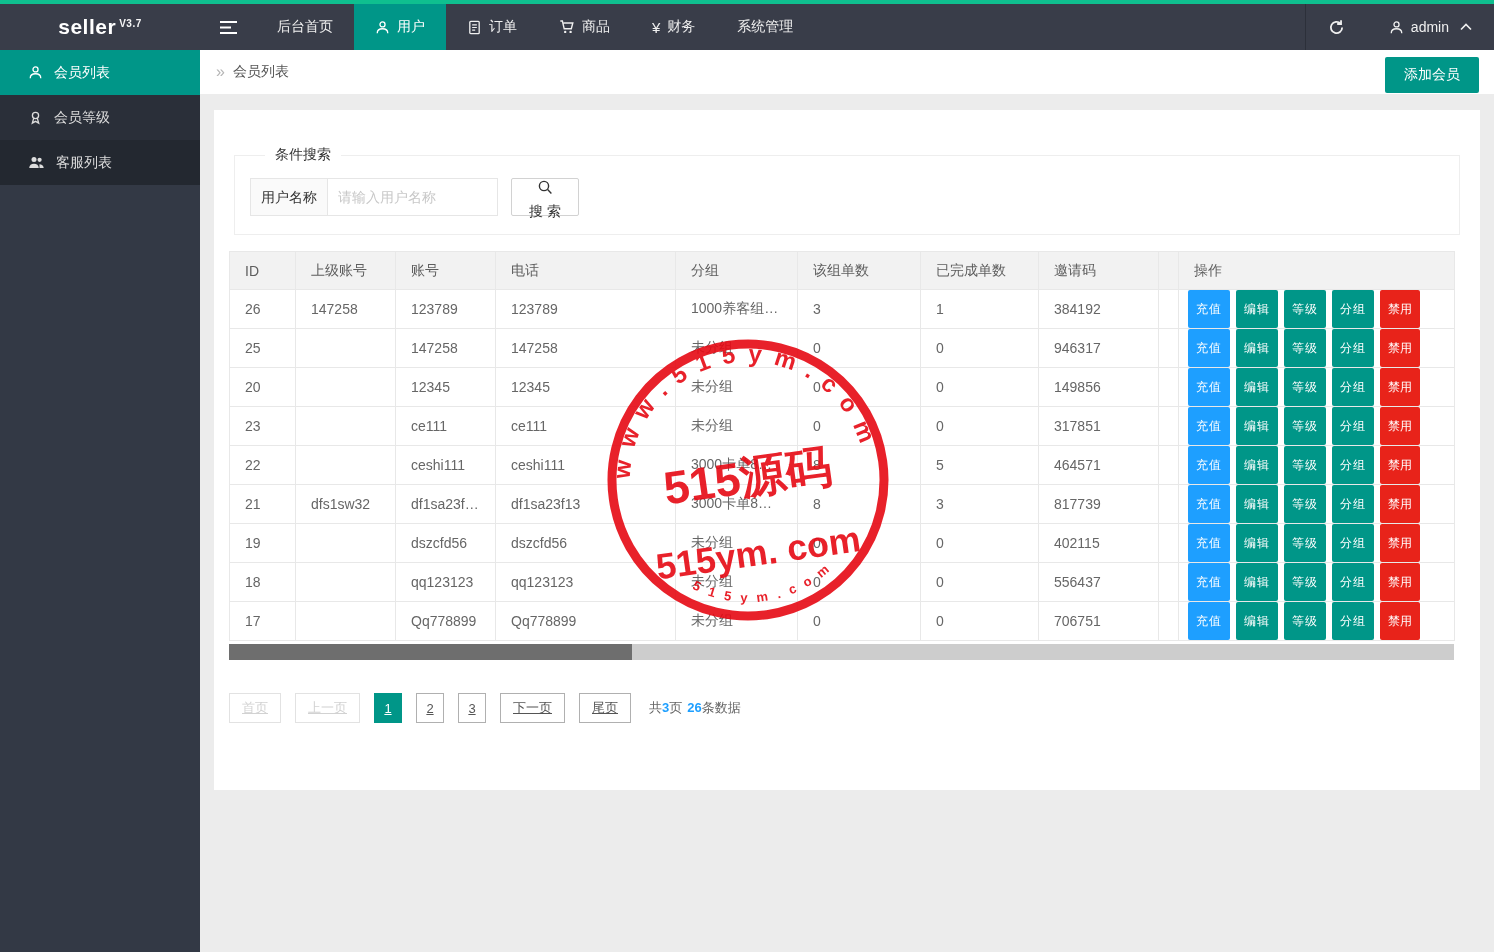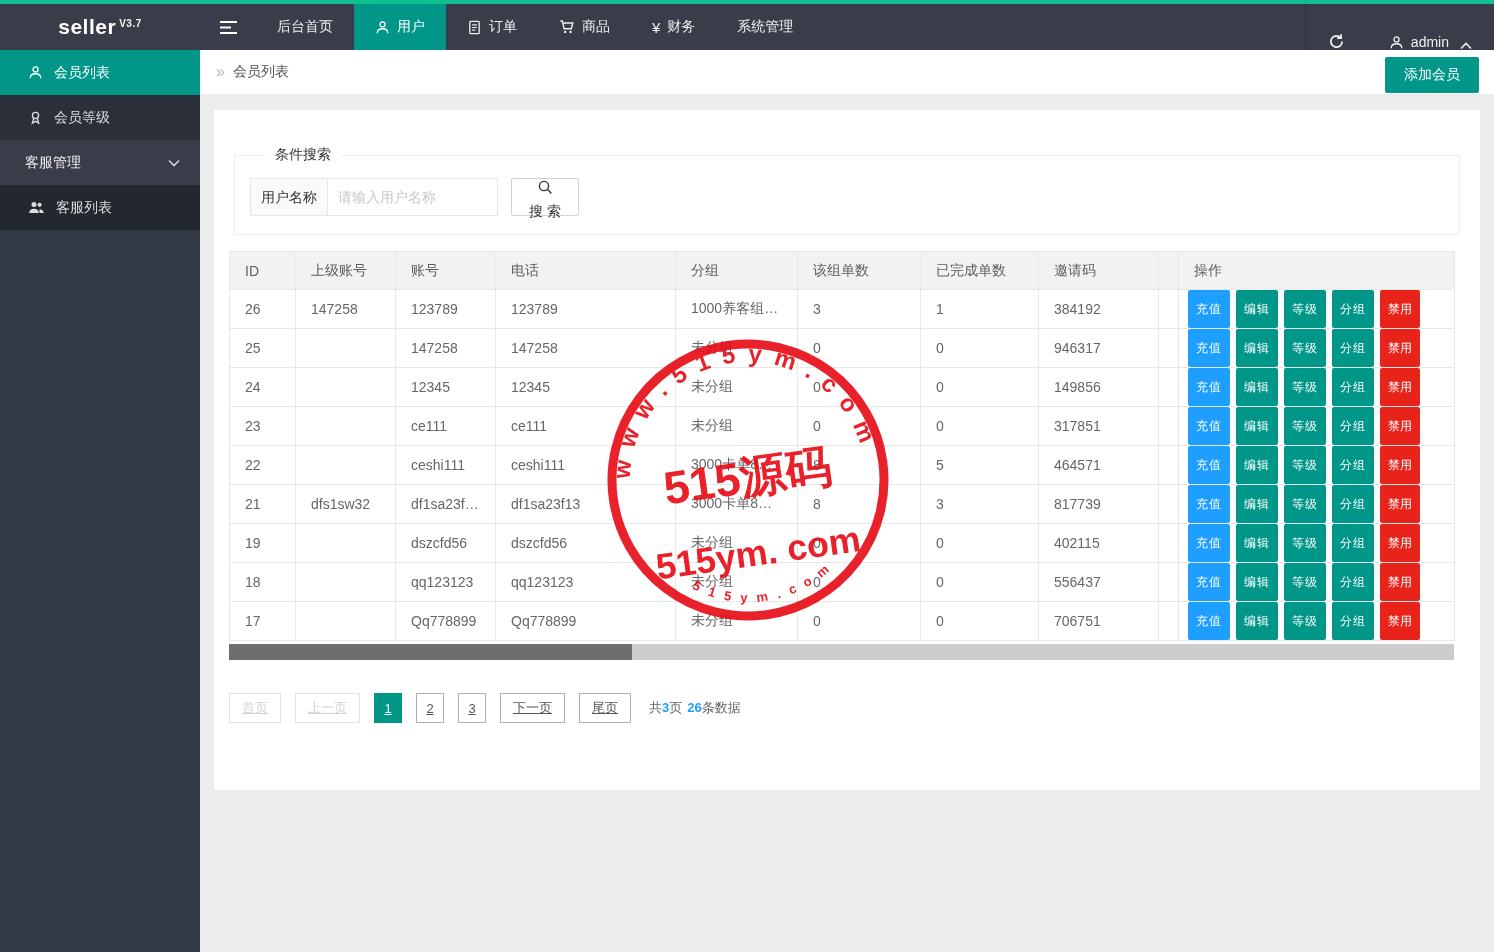--- a/index.html
+++ b/index.html
@@ -15,21 +15,21 @@
   .topbar{position:absolute;left:0;top:0;width:100%;height:50px;background:var(--bar);display:flex;align-items:stretch;color:#fff;border-top:4px solid var(--strip);}
   .logo{width:200px;display:flex;align-items:center;justify-content:center;color:#fff;font-size:21px;font-weight:bold;letter-spacing:.5px;}
   .logo sup{font-size:10px;font-weight:bold;margin-left:3px;transform:translateY(-4px);opacity:.95;}
   .hamburger{width:56px;display:flex;align-items:center;justify-content:center;cursor:pointer;color:#fff;}
   .mainnav{display:flex;align-items:stretch;}
   .nav-item{display:flex;align-items:center;gap:7px;padding:0 21px;font-size:14px;color:#f0f0f0;cursor:pointer;}
   .nav-item.active{background:var(--accent);color:#fff;}
   .nav-item .ni{display:inline-flex;align-items:center;}
   .topbar-right{margin-left:auto;display:flex;align-items:stretch;}
   .tb-divider{width:1px;background:#2c303a;margin:0;}
-  .tb-btn{display:flex;align-items:flex-end;gap:7px;padding:0 22px;font-size:14px;color:#f0f0f0;cursor:pointer;}
+  .tb-btn{display:flex;align-items:center;gap:7px;padding:0 22px;font-size:14px;color:#f0f0f0;cursor:pointer;}
 
   
   .sidebar{position:absolute;left:0;top:50px;bottom:0;width:200px;background:var(--aside);}
   .side-header{height:45px;display:flex;align-items:center;padding:0 20px 0 25px;color:#eee;font-size:14px;cursor:pointer;background:var(--bar);}
   .side-header .chev{margin-left:auto;opacity:.85;}
   .side-item{height:45px;display:flex;align-items:center;gap:11px;padding-left:28px;color:#ddd;font-size:14px;cursor:pointer;}
   .side-item.shade1{background:var(--sub1);}
   .side-item.shade2{background:var(--sub2);}
   .side-item.active{background:var(--accent);color:#fff;}
   .side-item .si{display:inline-flex;align-items:center;}
@@ -174,28 +174,20 @@
         <span>会员列表</span>
       </div>
       <div class="side-item shade1">
         <span class="si">
           <svg width="15" height="15" viewBox="0 0 16 16">
             <circle cx="8" cy="5.8" r="3.3" fill="none" stroke="currentColor" stroke-width="1.4"></circle>
             <path d="M6.1 8.7L4.6 14l3.4-1.9L11.4 14 9.9 8.7" fill="none" stroke="currentColor" stroke-width="1.4"></path>
           </svg>
         </span>
         <span>会员等级</span>
-      </div>
-      <div class="side-header">
-        <span>客服管理</span>
-        <span class="chev">
-          <svg width="12" height="8" viewBox="0 0 12 8">
-            <path d="M1 1.5l5 5 5-5" fill="none" stroke="currentColor" stroke-width="1.6"></path>
-          </svg>
-        </span>
       </div>
       <div class="side-item shade2">
         <span class="si">
           <svg width="17" height="15" viewBox="0 0 17 15">
             <circle cx="6" cy="4.4" r="2.5" fill="currentColor"></circle>
             <circle cx="11.6" cy="4.8" r="2.1" fill="currentColor"></circle>
             <path d="M1.2 13c0-2.7 2.1-4.2 4.8-4.2S10.8 10.3 10.8 13z" fill="currentColor"></path>
             <path d="M11.4 9.2c2.2.1 4.3 1.4 4.3 3.8h-4.2" fill="currentColor"></path>
           </svg>
         </span>
@@ -275,21 +267,21 @@
               <td>147258</td>
               <td>147258</td>
               <td>未分组</td>
               <td>0</td>
               <td>0</td>
               <td>946317</td>
               <td class="gap-col"></td>
               <td class="op-cell"><button class="op-btn btn-recharge">充值</button><button class="op-btn btn-edit">编辑</button><button class="op-btn btn-level">等级</button><button class="op-btn btn-group">分组</button><button class="op-btn btn-disable">禁用</button></td>
             </tr>
             <tr>
-              <td>24</td>
+              <td>20</td>
               <td></td>
               <td>12345</td>
               <td>12345</td>
               <td>未分组</td>
               <td>0</td>
               <td>0</td>
               <td>149856</td>
               <td class="gap-col"></td>
               <td class="op-cell"><button class="op-btn btn-recharge">充值</button><button class="op-btn btn-edit">编辑</button><button class="op-btn btn-level">等级</button><button class="op-btn btn-group">分组</button><button class="op-btn btn-disable">禁用</button></td>
             </tr>

